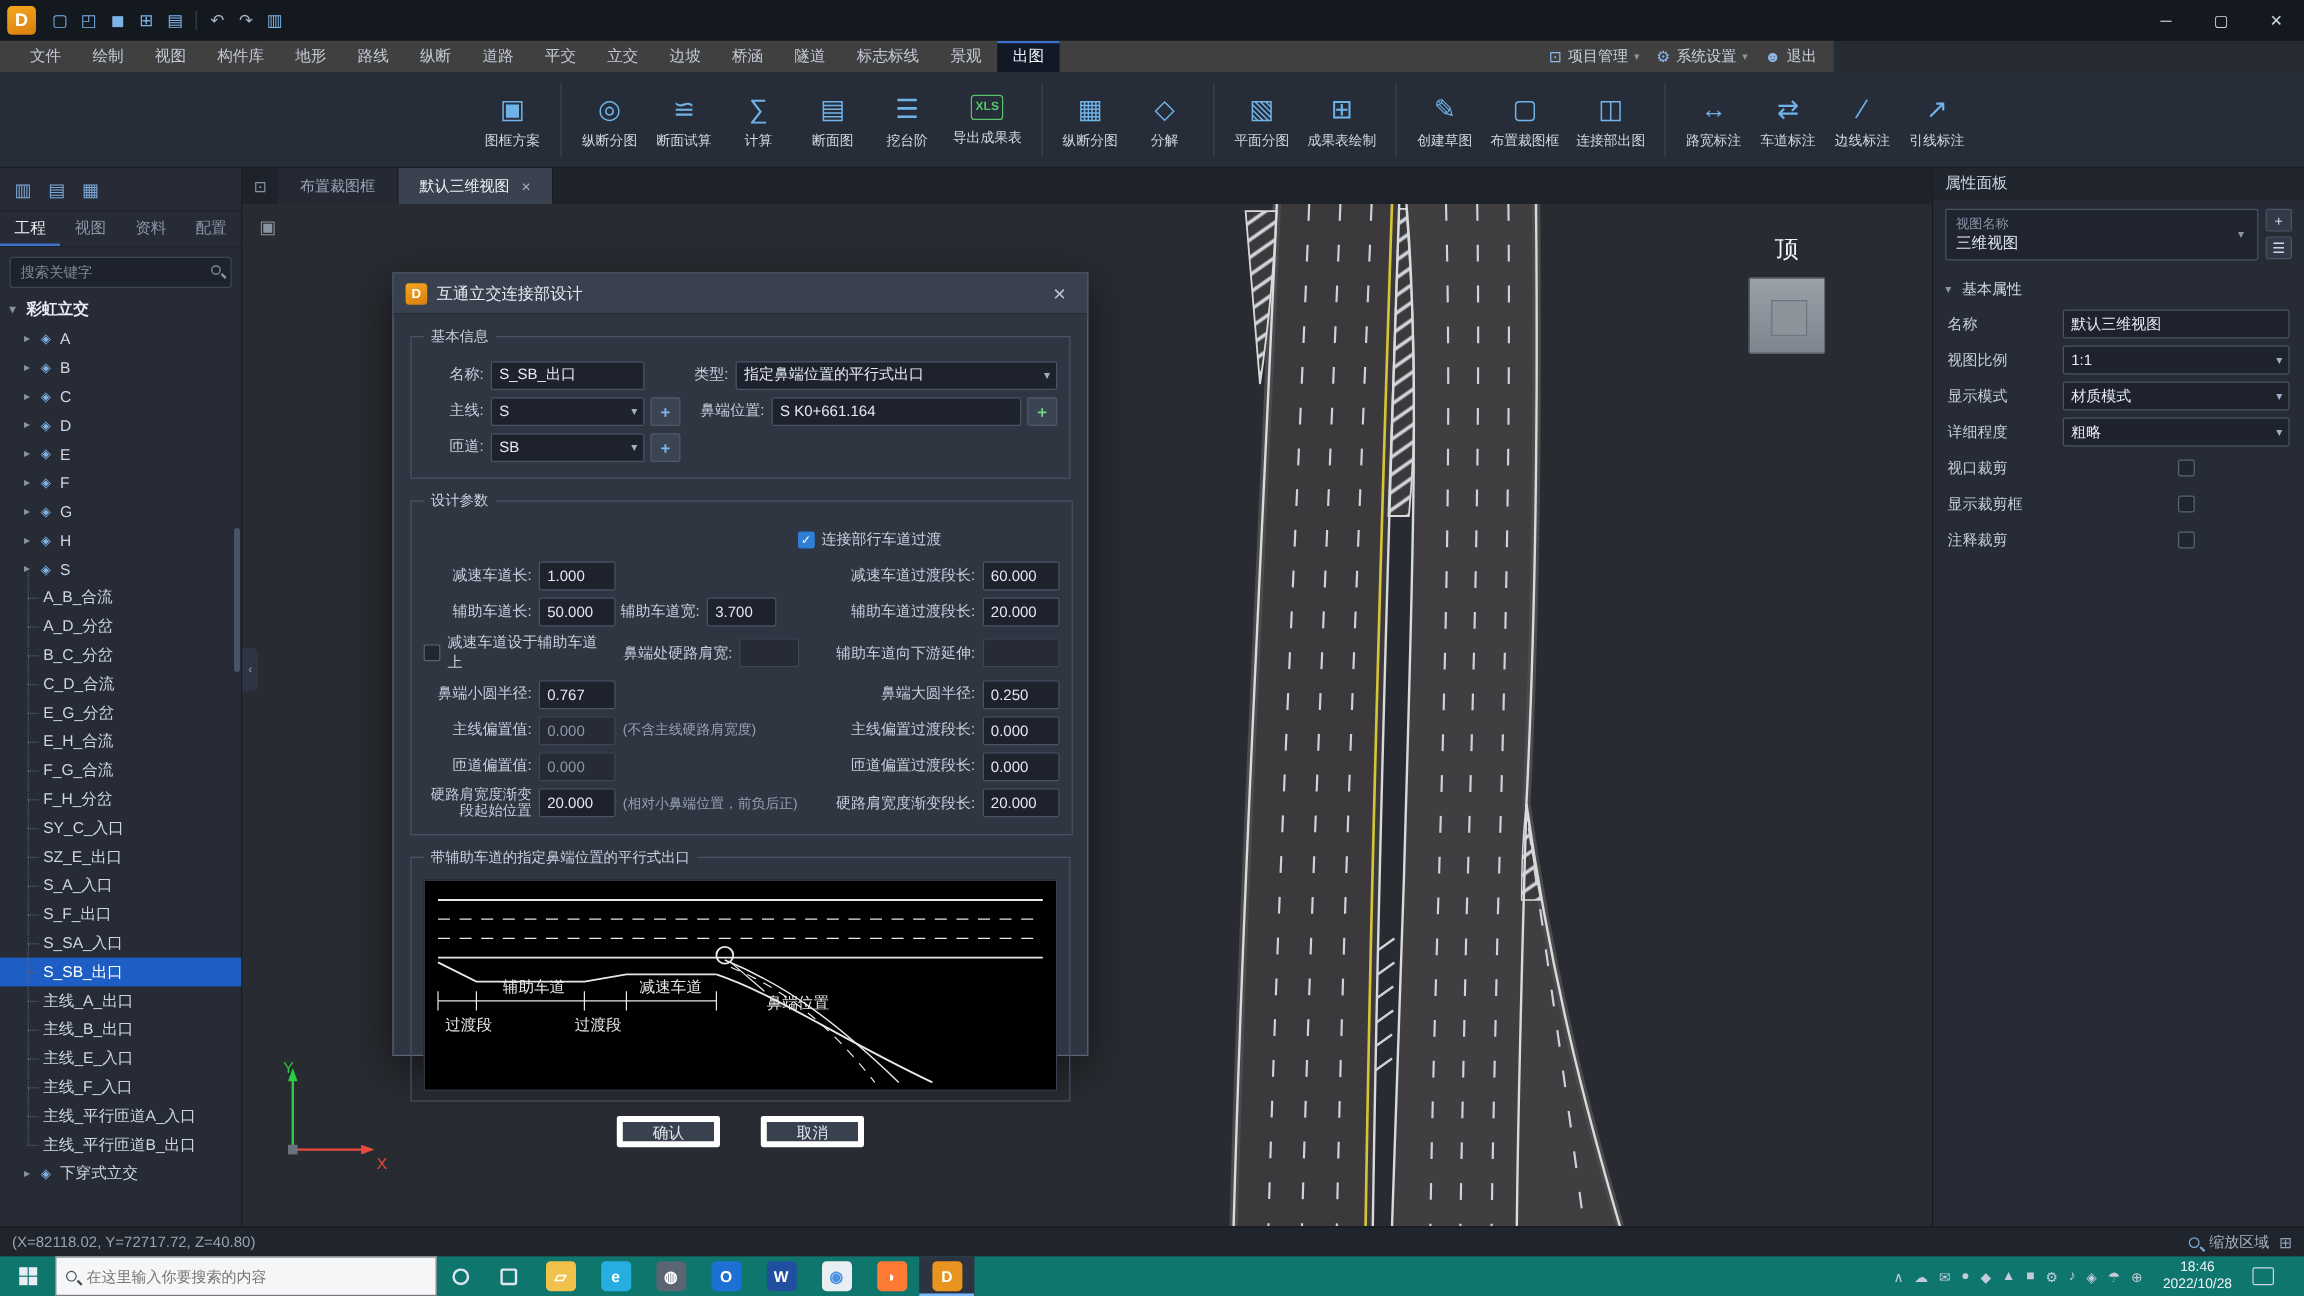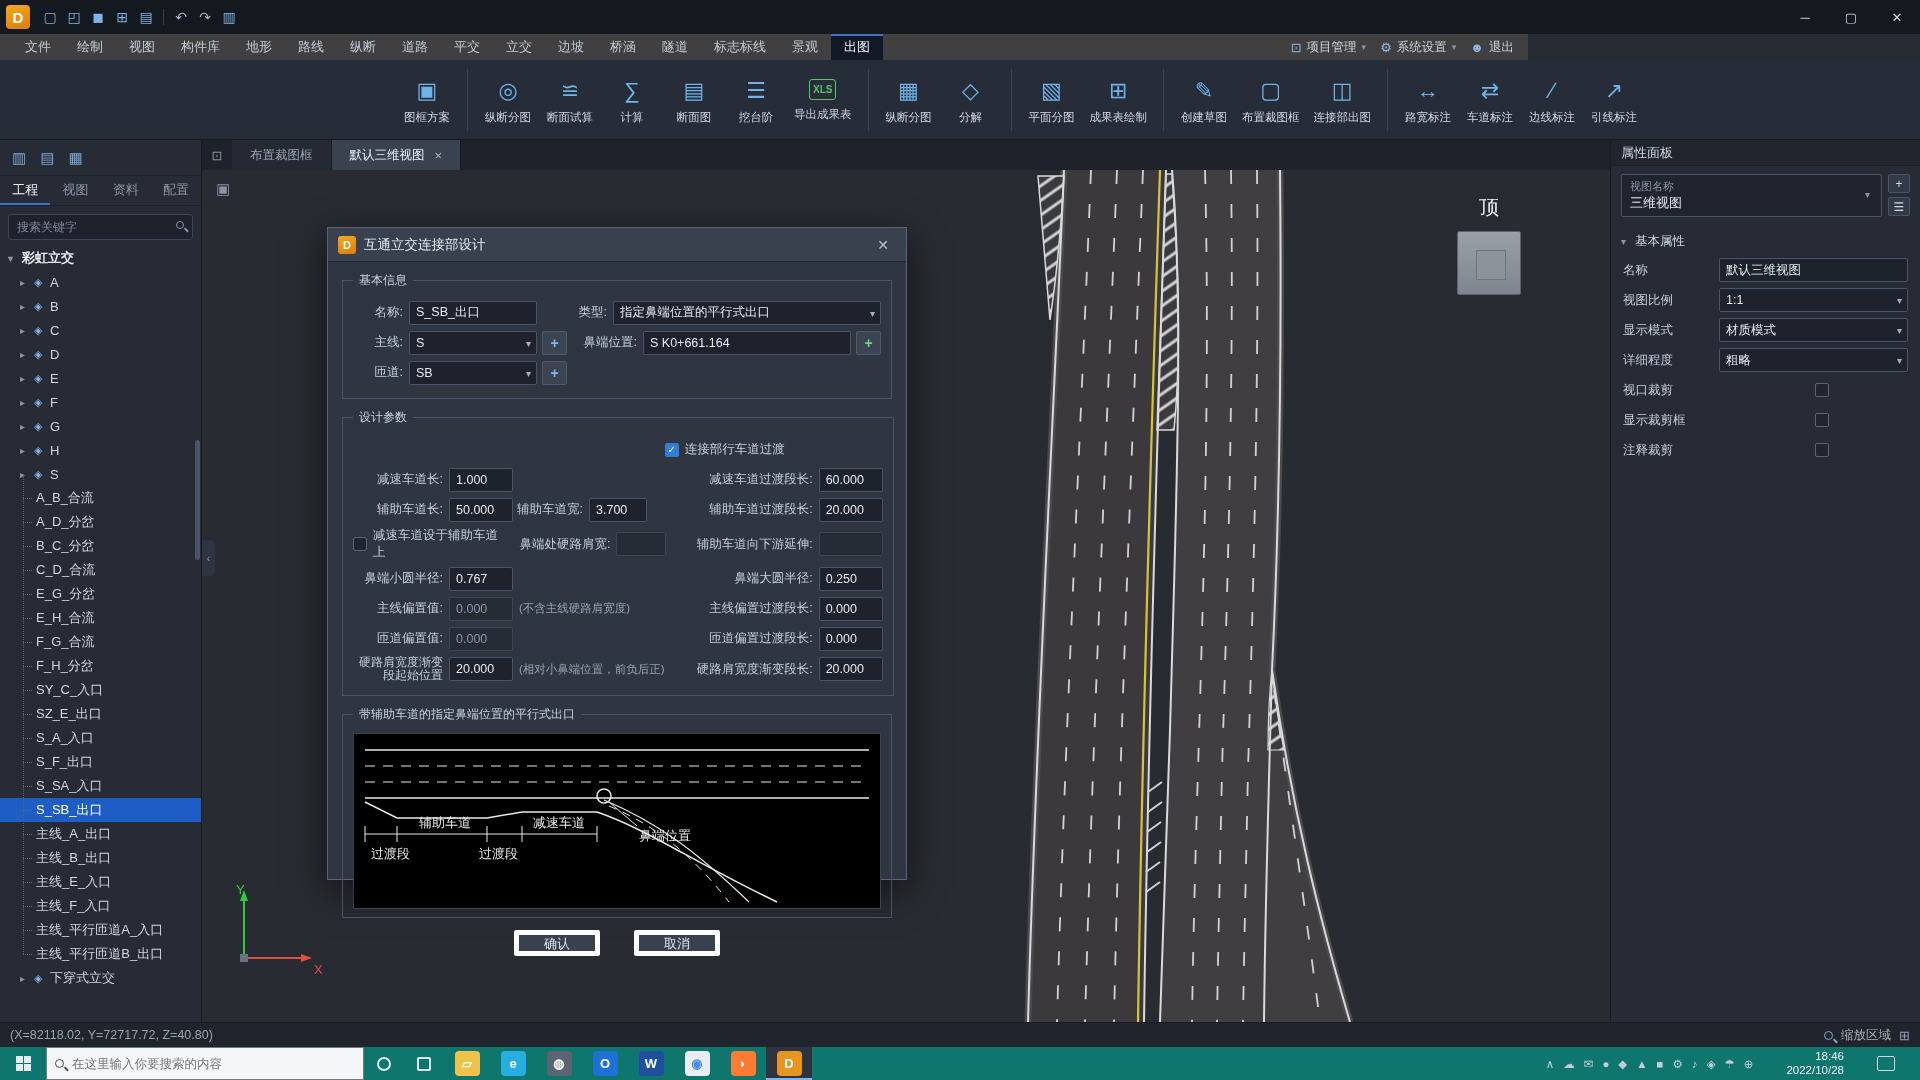--- a/index.html
+++ b/index.html
@@ -198,21 +198,21 @@
   .cortana { width:14px; height:14px; border:2px solid #dfe6ee; border-radius:50%; }
   .taskview { width:14px; height:14px; border:2px solid #dfe6ee; border-radius:2px; }
   .tapp { width:46px; display:flex; align-items:center; justify-content:center; }
   .tapp.active { background:#2d3340; box-shadow:inset 0 -2px 0 #76b9ff; }
   .tai { width:25px; height:25px; border-radius:4px; display:flex; align-items:center;
     justify-content:center; color:#fff; font-weight:bold; font-size:13px; font-style:normal; }
   .tai i { font-style:normal; }
   .tapp.chrome .tai i { color:#4a90e2; }
   .tray { margin-left:auto; display:flex; align-items:center; gap:9px; padding-right:6px; }
   .tri { color:#c3ccd8; font-size:11.5px; }
-  .tclock { font-size:11.5px; color:#eef2f7; text-align:right; line-height:13.5px; margin:0 24px; }
+  .tclock { font-size:11.5px; color:#eef2f7; text-align:center; line-height:13.5px; margin:0 8px; }
   .action { width:18px; height:15px; border:1.5px solid #cfd6df; border-radius:2px; margin-right:6px; }
   .tedge { width:4px; border-left:1px solid #3a3f47; }
 </style>
 </head>
 <body>
 
 <div class="titlebar">
   <div class="applogo">
       <span>D</span>
     </div>

